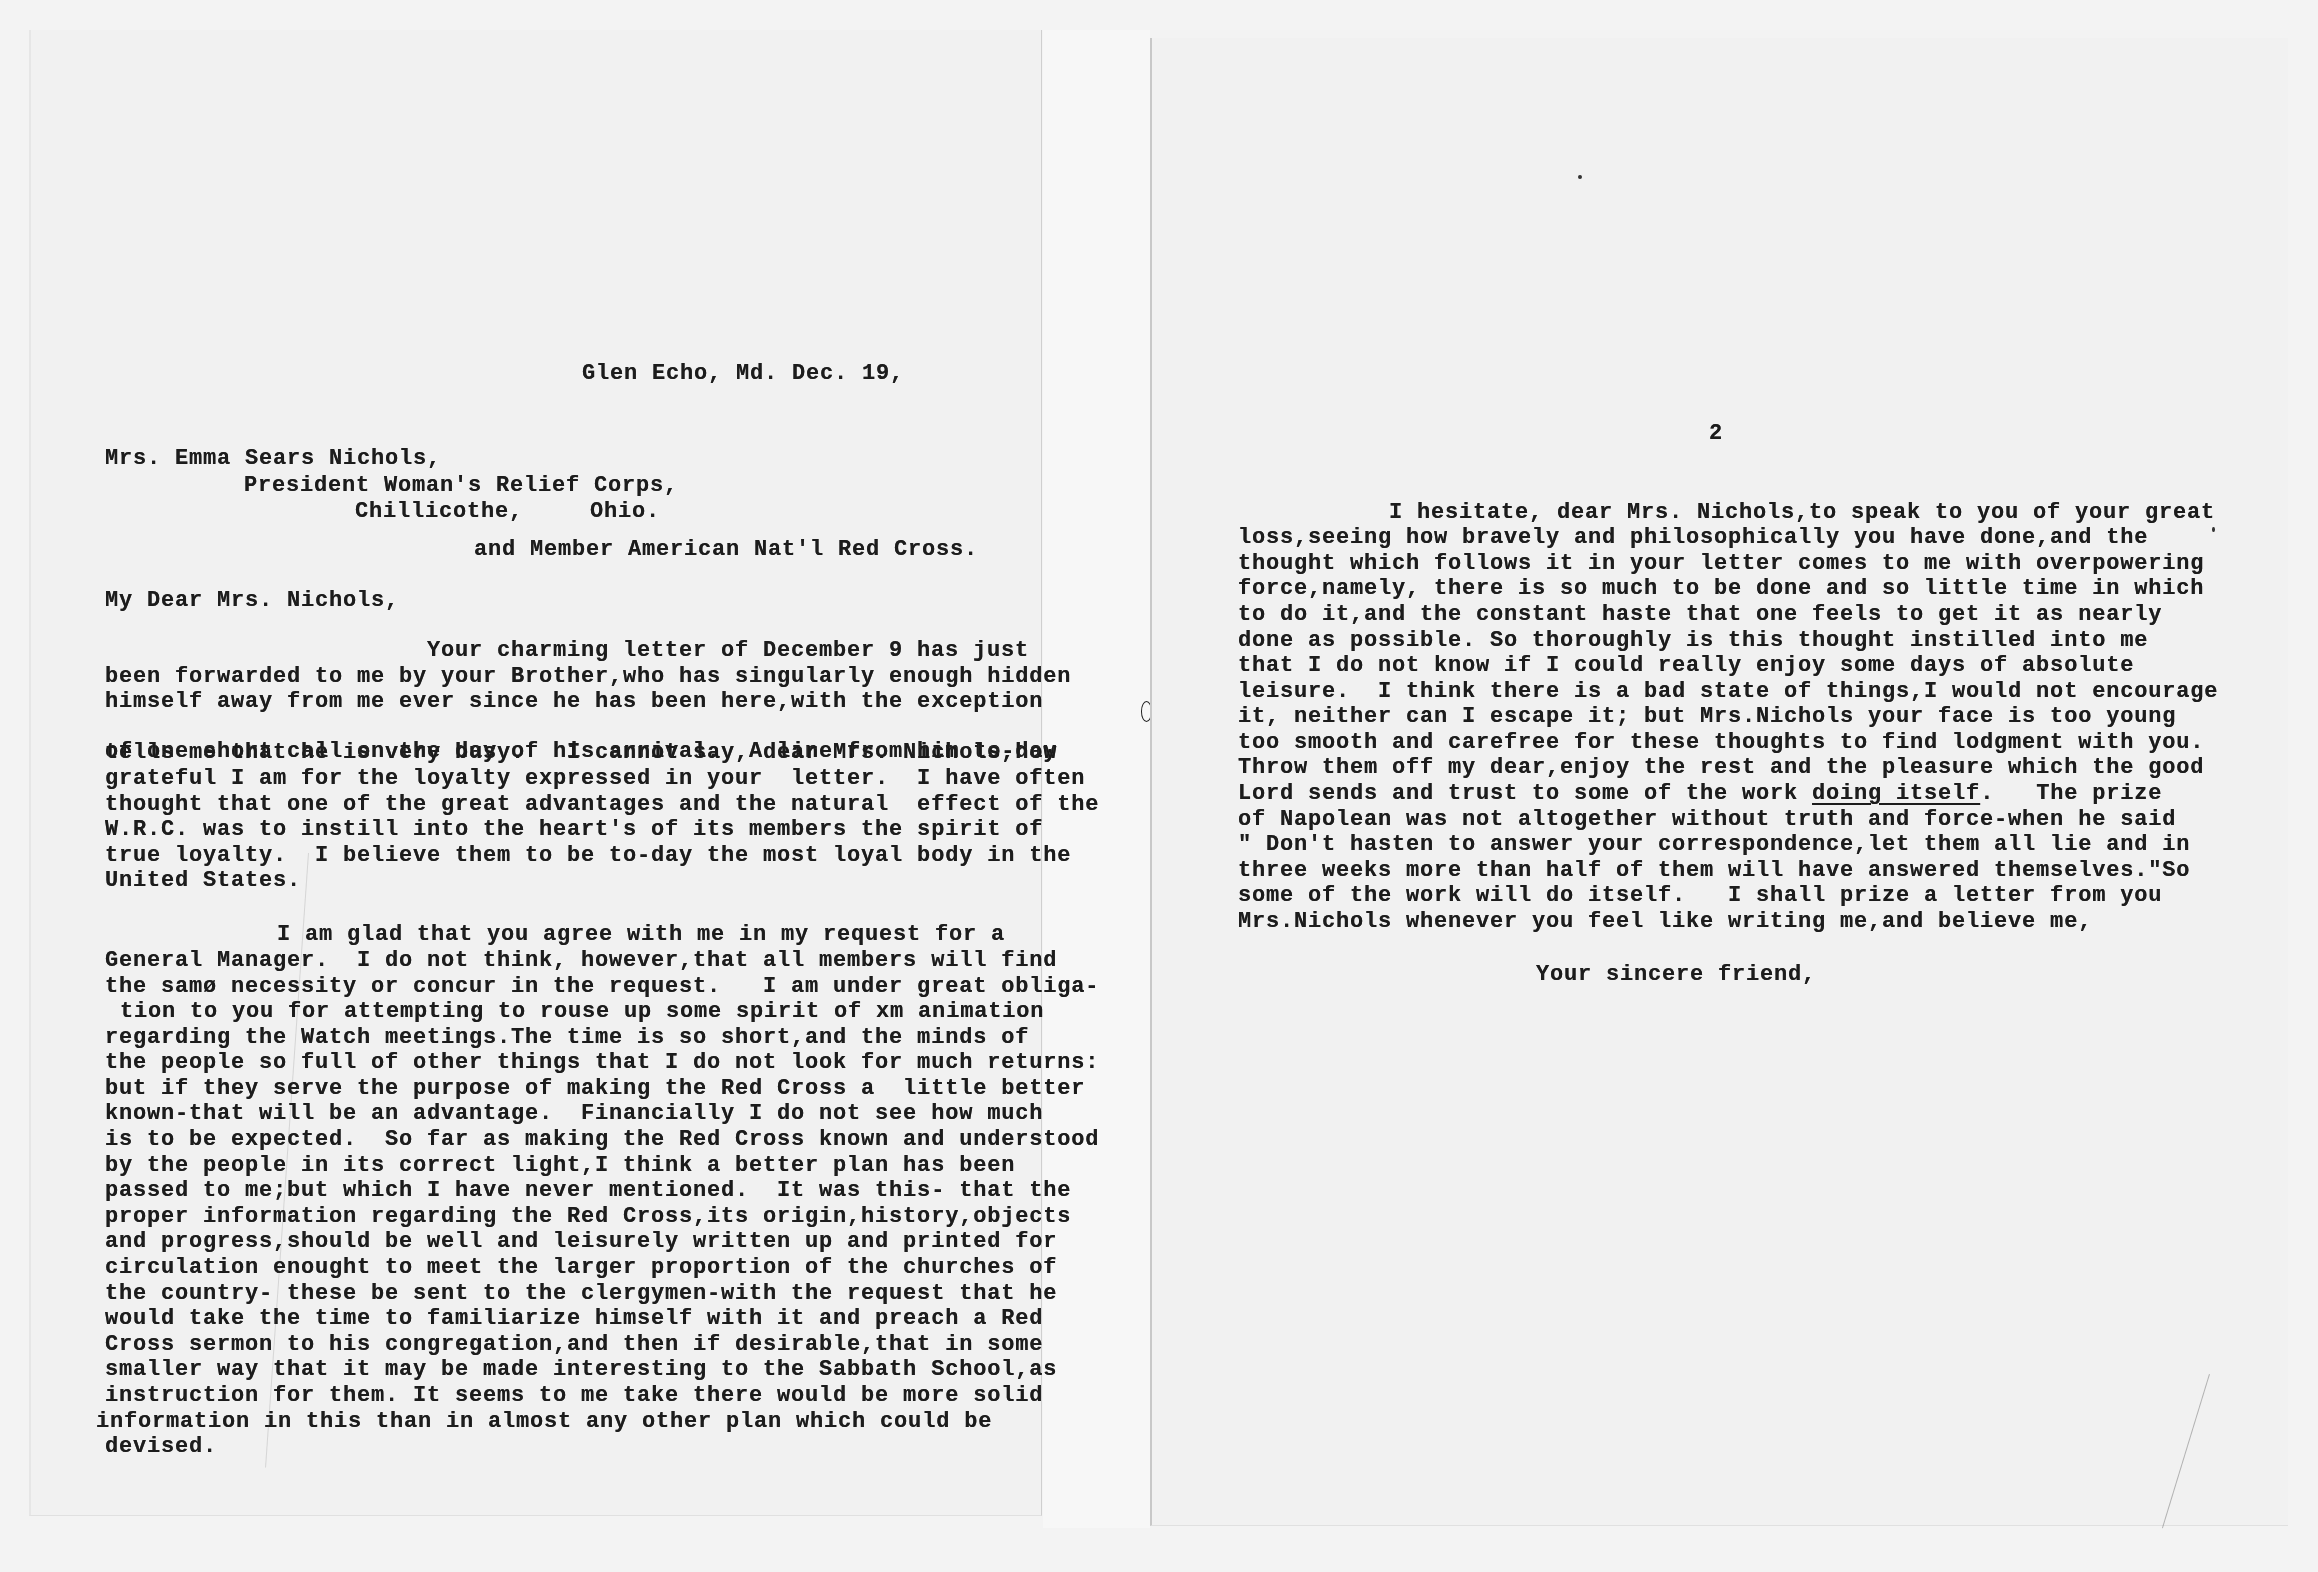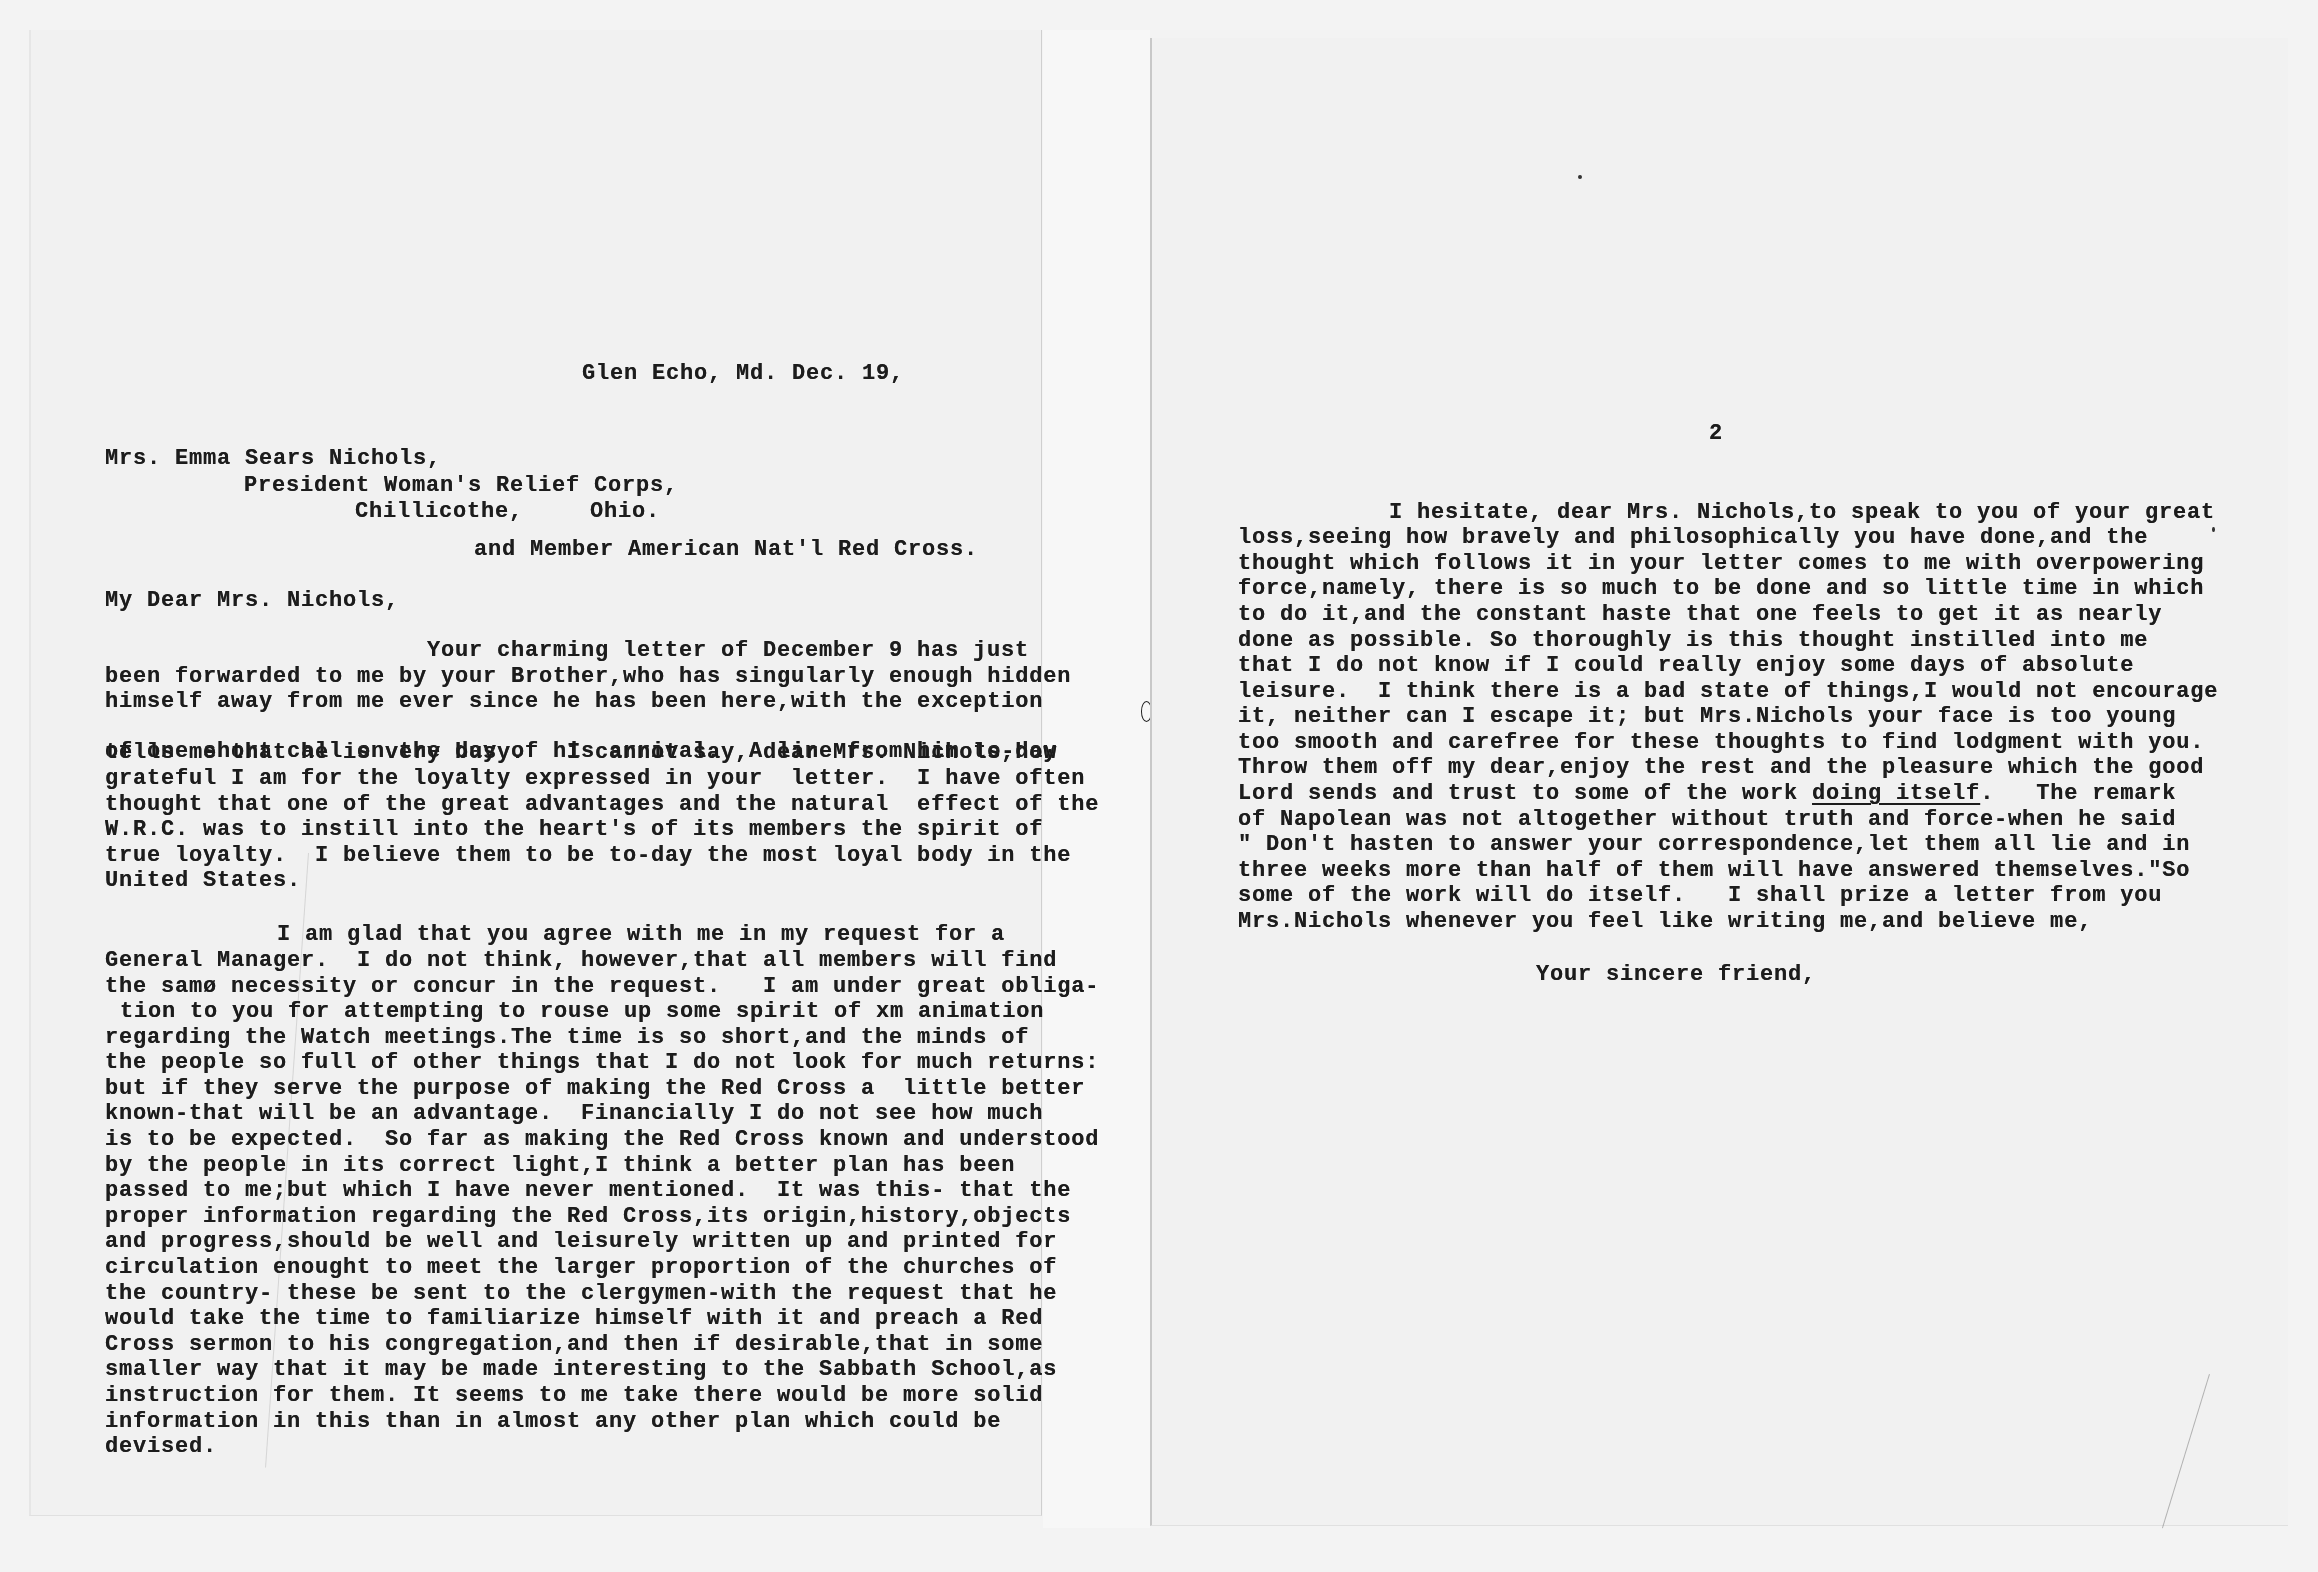--- a/index.html
+++ b/index.html
@@ -125,21 +125,21 @@
   <div class="line" style="left:105px; top:1153px;">by the people in its correct light,I think a better plan has been</div>
   <div class="line" style="left:105px; top:1178px;">passed to me;but which I have never mentioned.  It was this- that the</div>
   <div class="line" style="left:105px; top:1204px;">proper information regarding the Red Cross,its origin,history,objects</div>
   <div class="line" style="left:105px; top:1229px;">and progress,should be well and leisurely written up and printed for</div>
   <div class="line" style="left:105px; top:1255px;">circulation enought to meet the larger proportion of the churches of</div>
   <div class="line" style="left:105px; top:1281px;">the country- these be sent to the clergymen-with the request that he</div>
   <div class="line" style="left:105px; top:1306px;">would take the time to familiarize himself with it and preach a Red</div>
   <div class="line" style="left:105px; top:1332px;">Cross sermon to his congregation,and then if desirable,that in some</div>
   <div class="line" style="left:105px; top:1357px;text-align:right;">smaller way that it may be made interesting to the Sabbath School,as</div>
   <div class="line" style="left:105px; top:1383px;">instruction for them. It seems to me take there would be more solid</div>
-  <div class="line" style="left:105px; top:1409px;">information in this than in almost any other plan which could be</div>
+  <div class="line" style="left:96px; top:1409px;">information in this than in almost any other plan which could be</div>
   <div class="line" style="left:105px; top:1434px;">devised.</div>
 </div>
 
 <div class="margin-mark"></div>
 
 <div class="page" id="page-right"></div>
 
 <div class="line" style="left:1709px; top:421px;">2</div>
 
 <div>
@@ -147,21 +147,21 @@
   <div class="line" style="left:1238px; top:525px;">loss,seeing how bravely and philosophically you have done,and the</div>
   <div class="line" style="left:1238px; top:551px;">thought which follows it in your letter comes to me with overpowering</div>
   <div class="line" style="left:1238px; top:576px;">force,namely, there is so much to be done and so little time in which</div>
   <div class="line" style="left:1238px; top:602px;">to do it,and the constant haste that one feels to get it as nearly</div>
   <div class="line" style="left:1238px; top:628px;">done as possible. So thoroughly is this thought instilled into me</div>
   <div class="line" style="left:1238px; top:653px;">that I do not know if I could really enjoy some days of absolute</div>
   <div class="line" style="left:1238px; top:679px;">leisure.  I think there is a bad state of things,I would not encourage</div>
   <div class="line" style="left:1238px; top:704px;">it, neither can I escape it; but Mrs.Nichols your face is too young</div>
   <div class="line" style="left:1238px; top:730px;">too smooth and carefree for these thoughts to find lodgment with you.</div>
   <div class="line" style="left:1238px; top:755px;">Throw them off my dear,enjoy the rest and the pleasure which the good</div>
-  <div class="line" style="left:1238px; top:781px;"><span>Lord sends and trust to some of the work </span><span class="underline">doing itself</span><span>.   The remark</span></div>
+  <div class="line" style="left:1238px; top:781px;"><span>Lord sends and trust to some of the work </span><span class="underline">doing itself</span><span>.   The prize</span></div>
   <div class="line" style="left:1238px; top:807px;">of Napolean was not altogether without truth and force-when he said</div>
   <div class="line" style="left:1238px; top:832px;">" Don't hasten to answer your correspondence,let them all lie and in</div>
   <div class="line" style="left:1238px; top:858px;">three weeks more than half of them will have answered themselves."So</div>
   <div class="line" style="left:1238px; top:883px;">some of the work will do itself.   I shall prize a letter from you</div>
   <div class="line" style="left:1238px; top:909px;">Mrs.Nichols whenever you feel like writing me,and believe me,</div>
 </div>
 
 <div class="line" style="left:1536px; top:962px;">Your sincere friend,</div>
 
 <div class="speck" style="left:1578px; top:175px; width:3.8px; height:3.8px;"></div>

